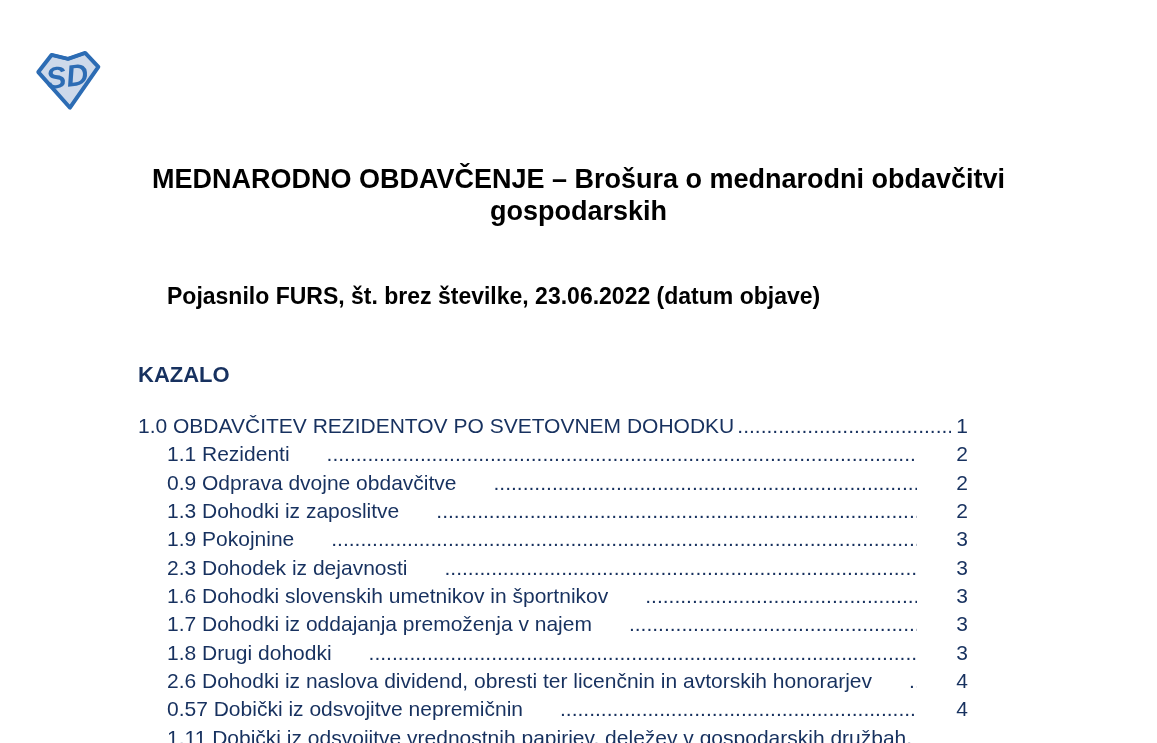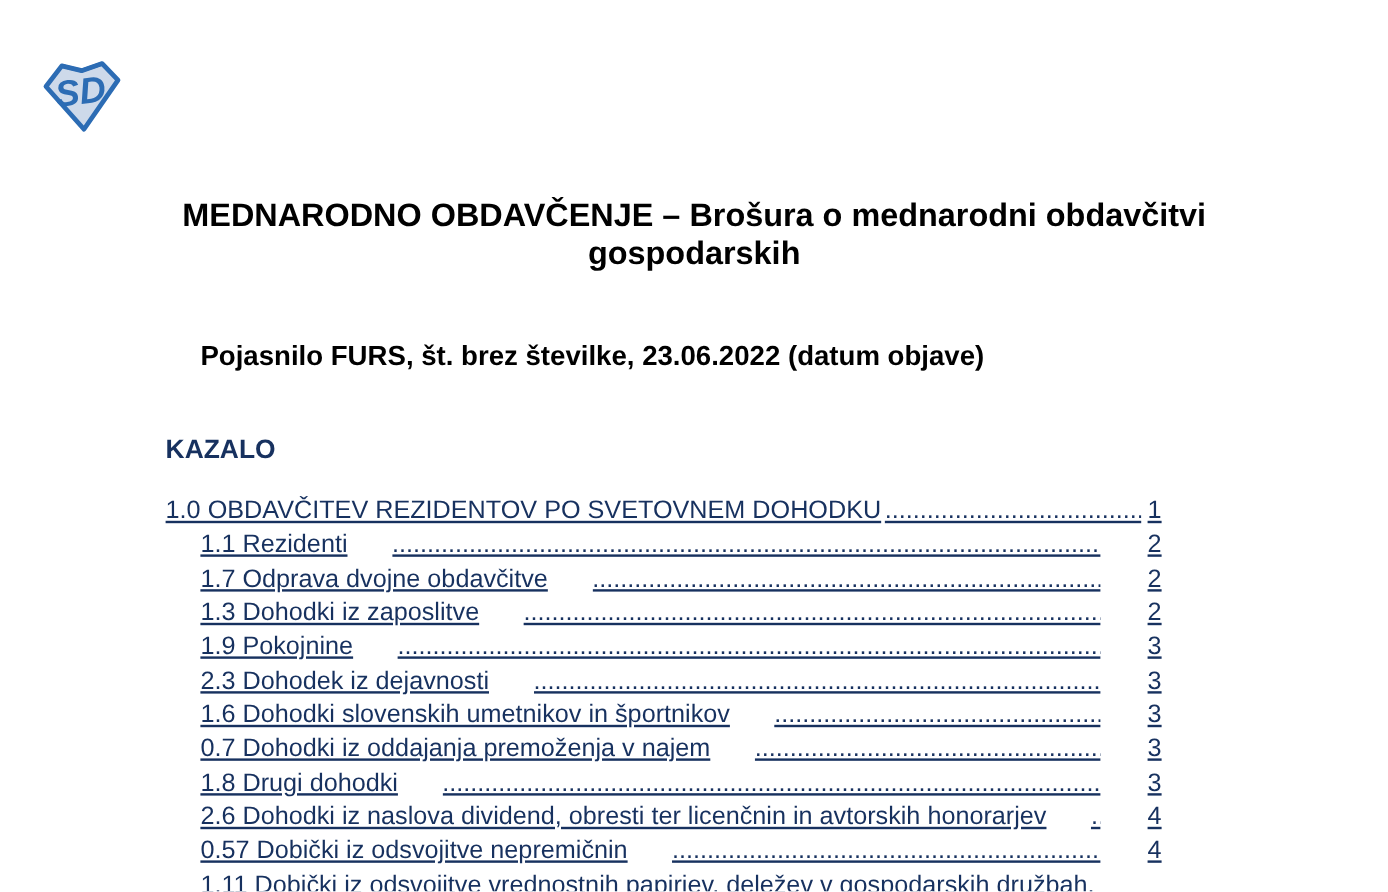--- a/index.html
+++ b/index.html
@@ -77,21 +77,20 @@
     width: 830px;
     font-size: 21px;
     color: #17315f;
   }
   .toc-row {
     display: flex;
     align-items: baseline;
     line-height: 28.35px;
     height: 28.35px;
     cursor: pointer;
-    text-decoration: underline;
   }
   .toc-row.level-1 { padding-left: 29px; gap: 34px; }
   .toc-label { white-space: nowrap; flex: 0 0 auto; }
   .toc-leader {
     flex: 1 1 auto;
     overflow: hidden;
     white-space: nowrap;
     margin-left: 3px;
     margin-right: 5px;
   }
@@ -125,21 +124,21 @@
     <span class="toc-label">1.0 OBDAVČITEV REZIDENTOV PO SVETOVNEM DOHODKU</span>
     <span class="toc-leader">............................................................................................................................................................................................................................</span>
     <span class="toc-page">1</span>
   </div>
       <div class="toc-row level-1">
     <span class="toc-label">1.1 Rezidenti</span>
     <span class="toc-leader">............................................................................................................................................................................................................................</span>
     <span class="toc-page">2</span>
   </div>
       <div class="toc-row level-1">
-    <span class="toc-label">1.7 Odprava dvojne obdavčitve</span>
+    <span class="toc-label">0.9 Odprava dvojne obdavčitve</span>
     <span class="toc-leader">............................................................................................................................................................................................................................</span>
     <span class="toc-page">2</span>
   </div>
       <div class="toc-row level-1">
     <span class="toc-label">1.3 Dohodki iz zaposlitve</span>
     <span class="toc-leader">............................................................................................................................................................................................................................</span>
     <span class="toc-page">2</span>
   </div>
       <div class="toc-row level-1">
     <span class="toc-label">1.9 Pokojnine</span>
@@ -150,21 +149,21 @@
     <span class="toc-label">2.3 Dohodek iz dejavnosti</span>
     <span class="toc-leader">............................................................................................................................................................................................................................</span>
     <span class="toc-page">3</span>
   </div>
       <div class="toc-row level-1">
     <span class="toc-label">1.6 Dohodki slovenskih umetnikov in športnikov</span>
     <span class="toc-leader">............................................................................................................................................................................................................................</span>
     <span class="toc-page">3</span>
   </div>
       <div class="toc-row level-1">
-    <span class="toc-label">0.7 Dohodki iz oddajanja premoženja v najem</span>
+    <span class="toc-label">1.7 Dohodki iz oddajanja premoženja v najem</span>
     <span class="toc-leader">............................................................................................................................................................................................................................</span>
     <span class="toc-page">3</span>
   </div>
       <div class="toc-row level-1">
     <span class="toc-label">1.8 Drugi dohodki</span>
     <span class="toc-leader">............................................................................................................................................................................................................................</span>
     <span class="toc-page">3</span>
   </div>
       <div class="toc-row level-1">
     <span class="toc-label">2.6 Dohodki iz naslova dividend, obresti ter licenčnin in avtorskih honorarjev</span>

